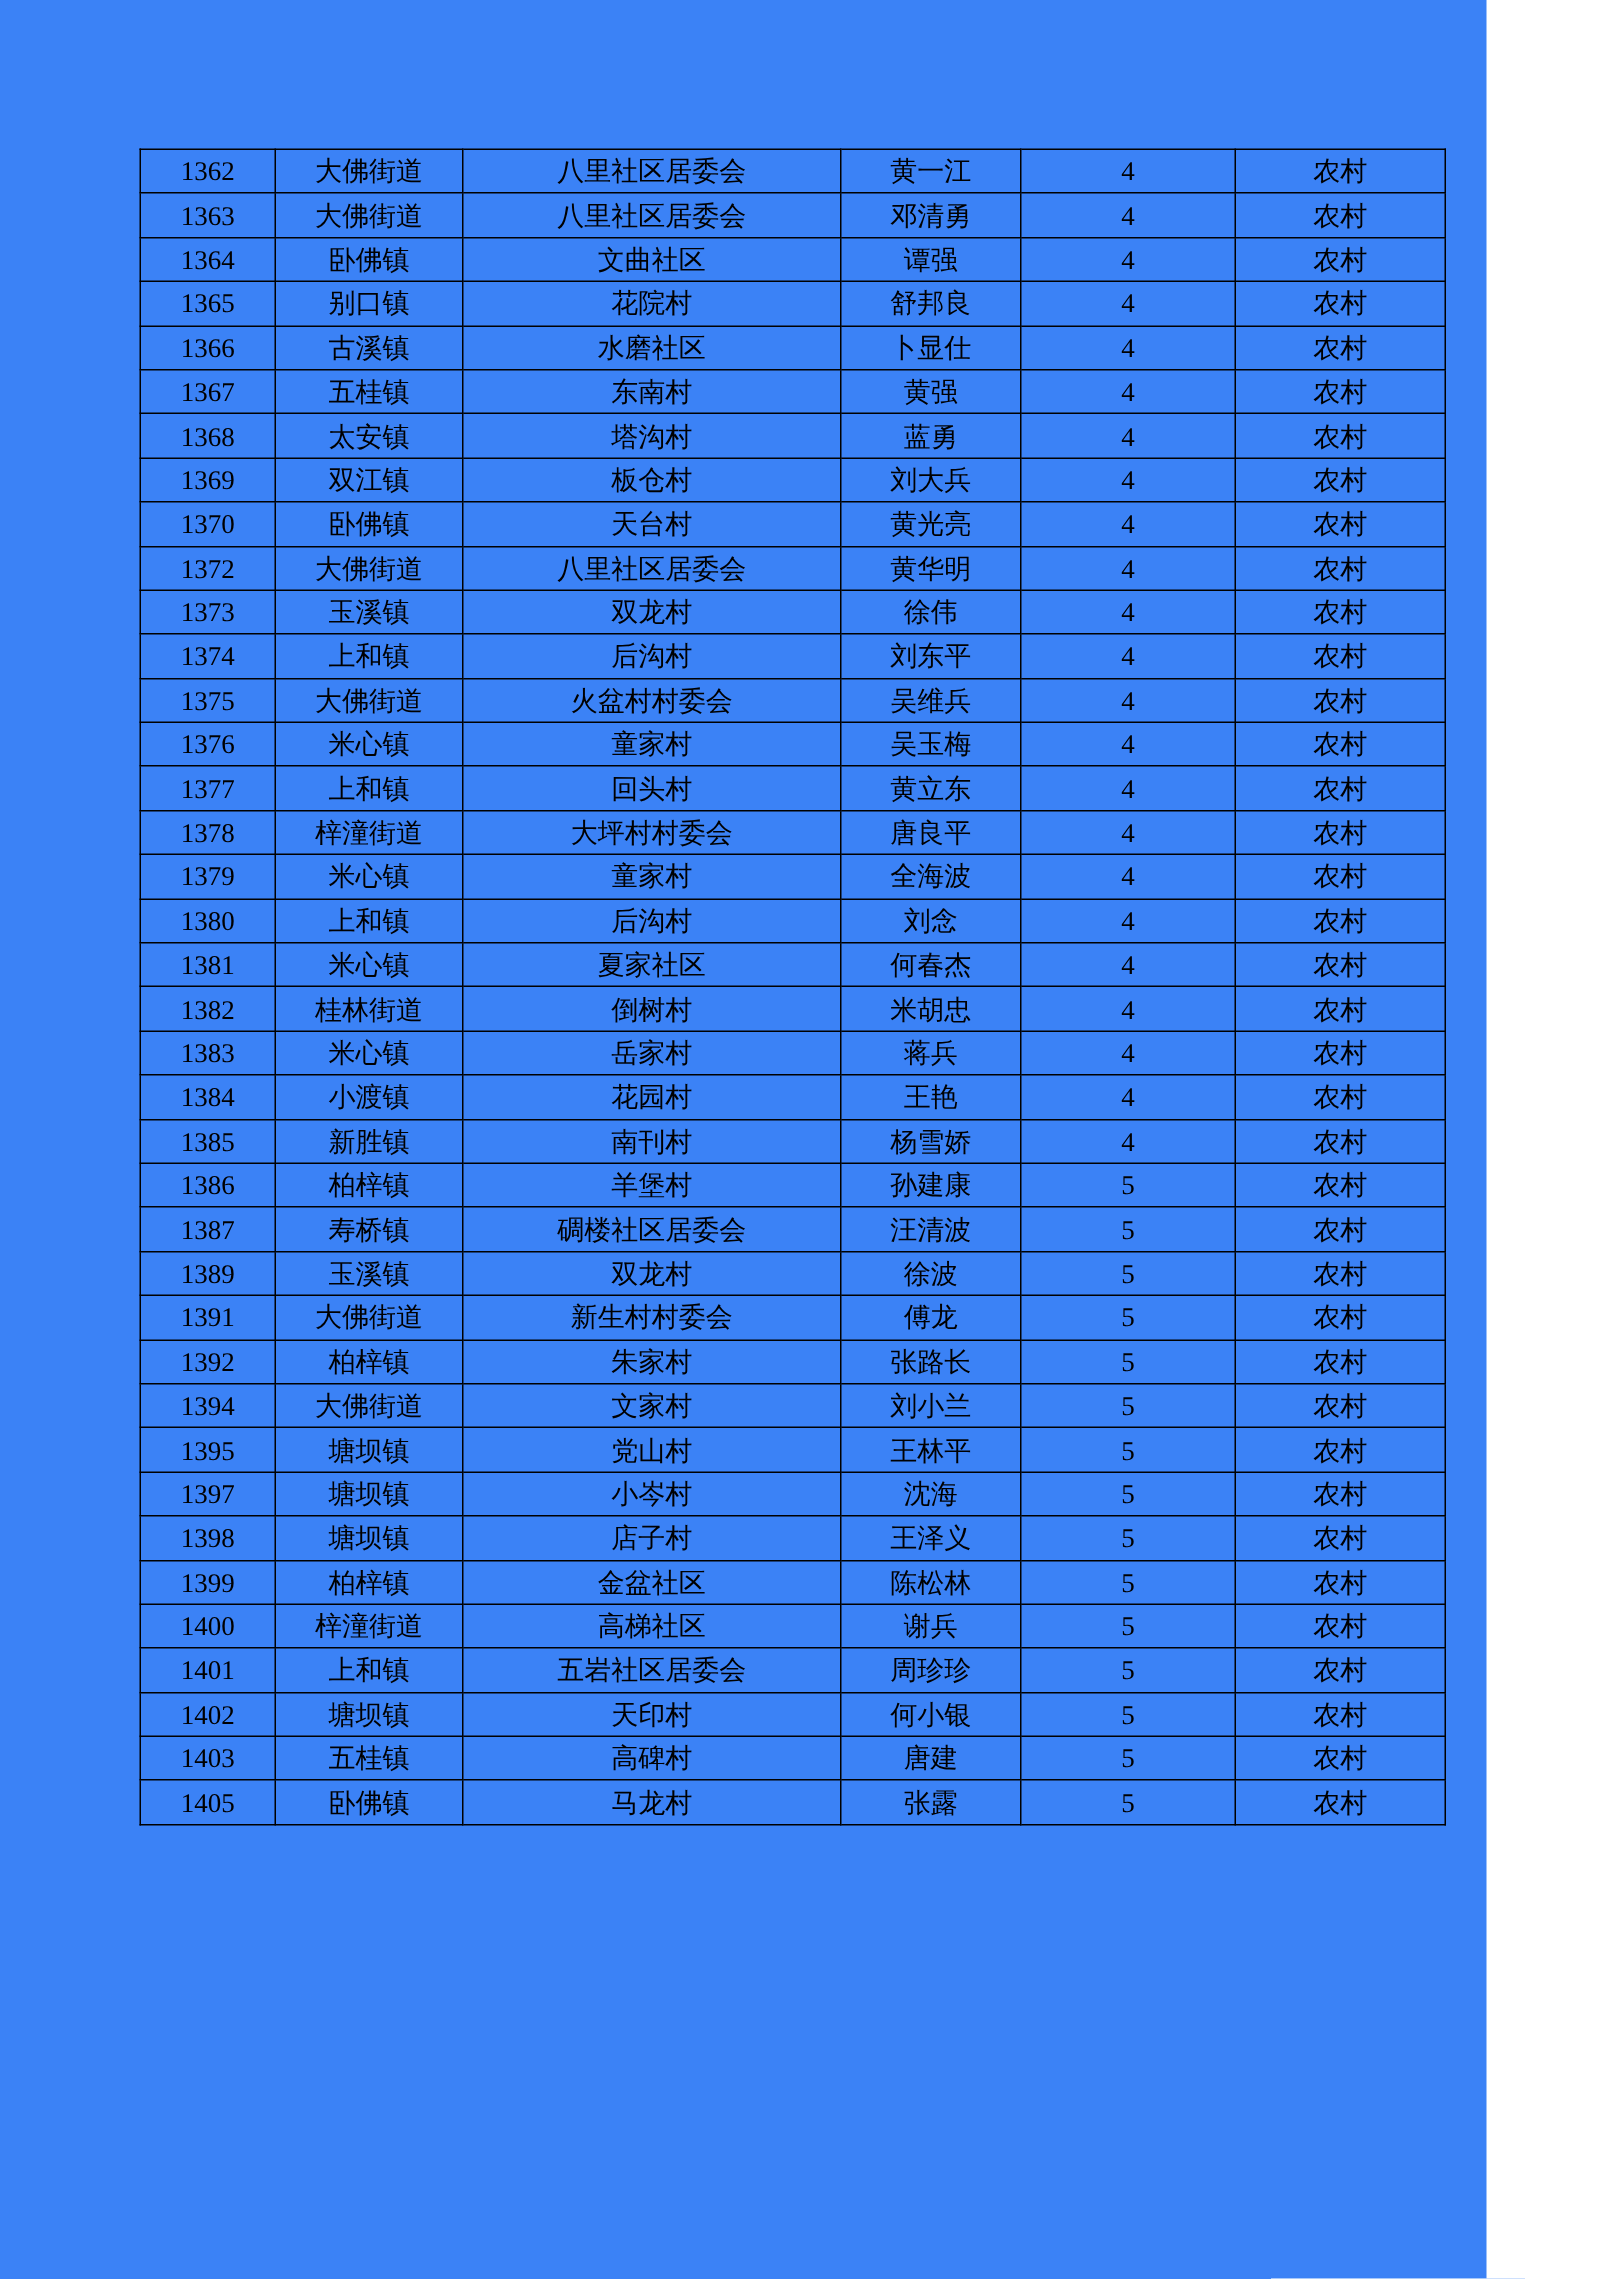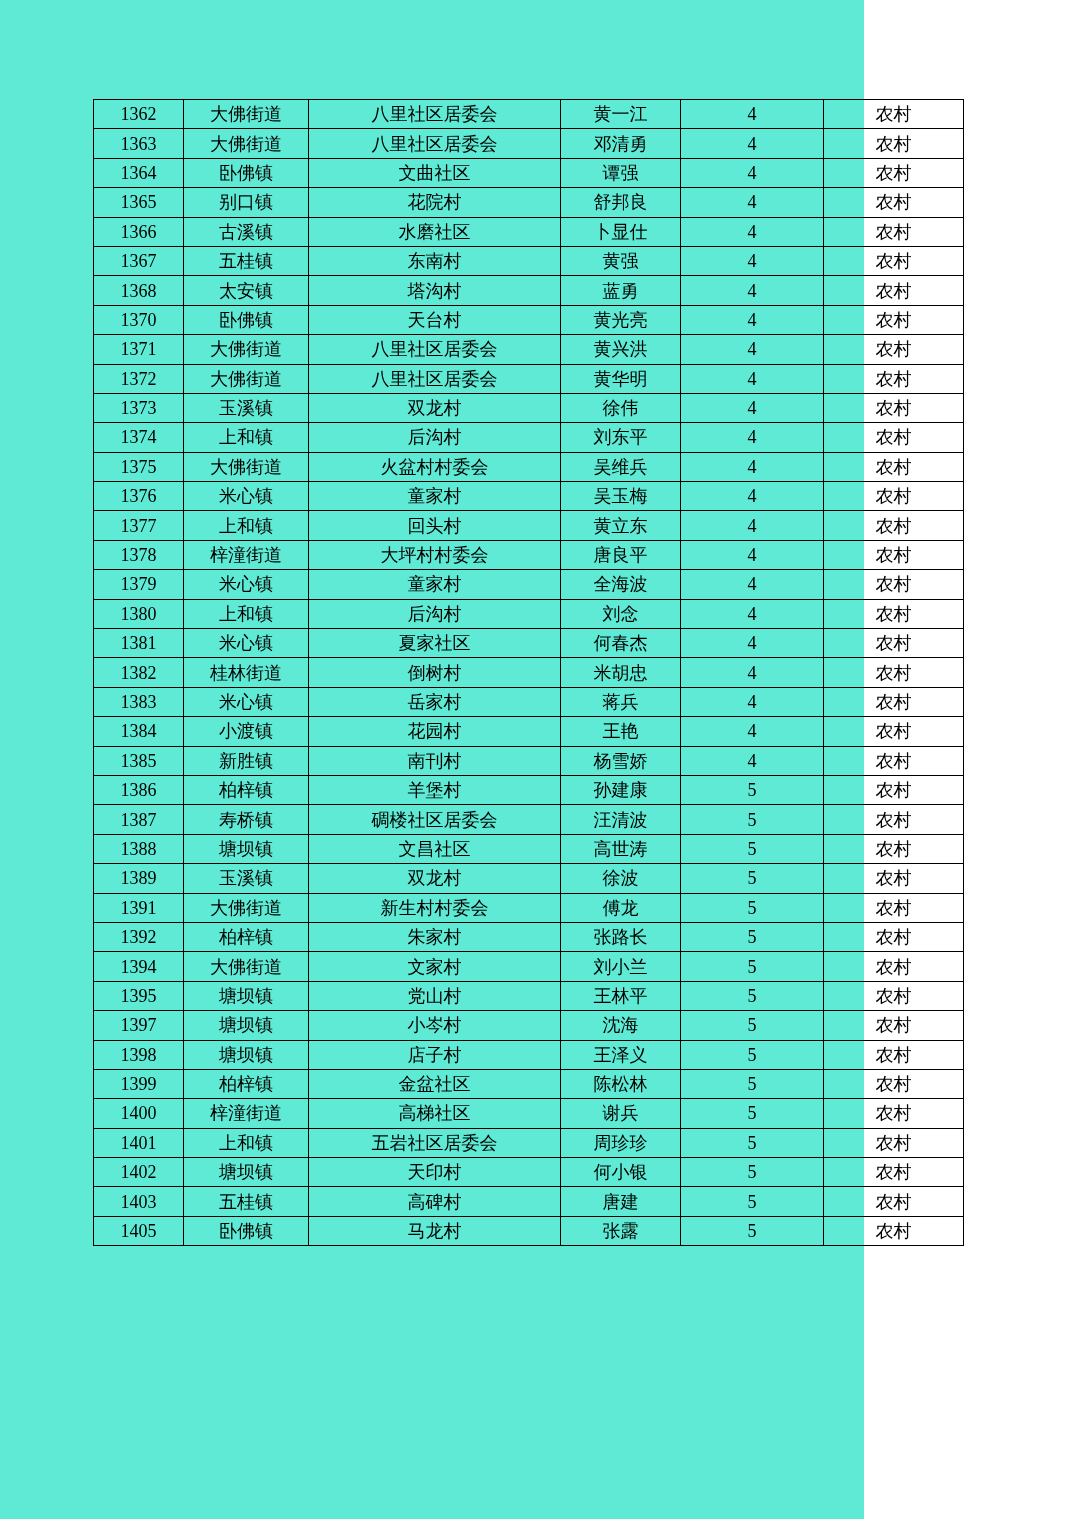--- a/index.html
+++ b/index.html
@@ -11,23 +11,23 @@
     width: 1075px;
     height: 1519px;
     position: relative;
     font-family: "Liberation Serif", "DejaVu Serif", serif;
     color: #000000;
   }
   .page {
     position: absolute;
     left: 0;
     top: 0;
-    width: 864px;
+    width: 991px;
     height: 1519px;
-    background: #5eead4;
+    background: #3b82f6;
   }
   table.data-table {
     position: absolute;
     left: 93px;
     top: 99px;
     width: 870px;
     border-collapse: collapse;
     table-layout: fixed;
   }
   table.data-table td {
@@ -113,36 +113,36 @@
         </tr>
         <tr>
           <td>1368</td>
           <td>太安镇</td>
           <td>塔沟村</td>
           <td>蓝勇</td>
           <td>4</td>
           <td>农村</td>
         </tr>
         <tr>
+          <td>1369</td>
+          <td>双江镇</td>
+          <td>板仓村</td>
+          <td>刘大兵</td>
+          <td>4</td>
+          <td>农村</td>
+        </tr>
+        <tr>
           <td>1370</td>
           <td>卧佛镇</td>
           <td>天台村</td>
           <td>黄光亮</td>
           <td>4</td>
           <td>农村</td>
         </tr>
         <tr>
-          <td>1371</td>
-          <td>大佛街道</td>
-          <td>八里社区居委会</td>
-          <td>黄兴洪</td>
-          <td>4</td>
-          <td>农村</td>
-        </tr>
-        <tr>
           <td>1372</td>
           <td>大佛街道</td>
           <td>八里社区居委会</td>
           <td>黄华明</td>
           <td>4</td>
           <td>农村</td>
         </tr>
         <tr>
           <td>1373</td>
           <td>玉溪镇</td>
@@ -253,28 +253,20 @@
           <td>羊堡村</td>
           <td>孙建康</td>
           <td>5</td>
           <td>农村</td>
         </tr>
         <tr>
           <td>1387</td>
           <td>寿桥镇</td>
           <td>碉楼社区居委会</td>
           <td>汪清波</td>
-          <td>5</td>
-          <td>农村</td>
-        </tr>
-        <tr>
-          <td>1388</td>
-          <td>塘坝镇</td>
-          <td>文昌社区</td>
-          <td>高世涛</td>
           <td>5</td>
           <td>农村</td>
         </tr>
         <tr>
           <td>1389</td>
           <td>玉溪镇</td>
           <td>双龙村</td>
           <td>徐波</td>
           <td>5</td>
           <td>农村</td>

